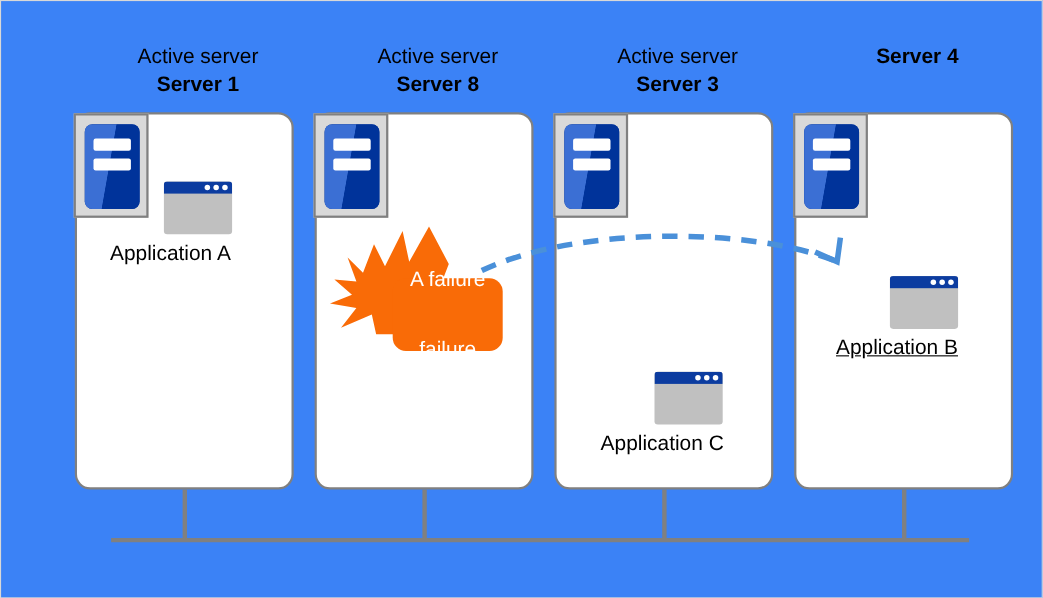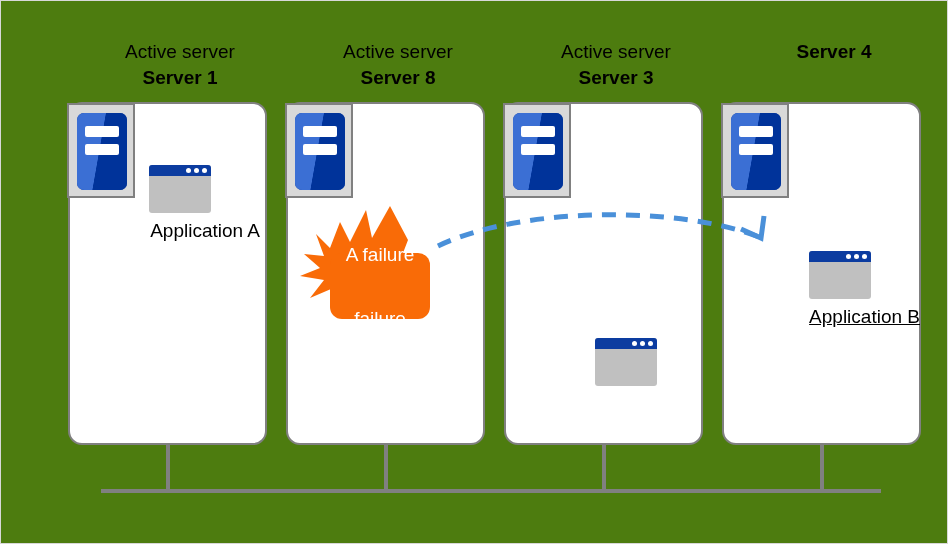--- a/index.html
+++ b/index.html
@@ -7,21 +7,21 @@
     padding: 0;
     background: #ffffff;
   }
   body {
     font-family: "Liberation Sans", sans-serif;
   }
   #canvas {
     position: relative;
     width: 948px;
     height: 544px;
-    background: #4d7c0f;
+    background: #3b82f6;
     border: 1px solid #d8d8d8;
     box-sizing: border-box;
     overflow: hidden;
   }
   .svg-layer {
     position: absolute;
     left: 0;
     top: 0;
     width: 948px;
     height: 544px;
@@ -84,21 +84,21 @@
     background: #ffffff;
     border-radius: 2px;
   }
   .server-icon .bar.b1 { top: 13px; }
   .server-icon .bar.b2 { top: 31px; }
 
   
   .app-node {
     position: absolute;
     width: 160px;
-    text-align: right;
+    text-align: left;
   }
   .app-icon {
     width: 62px;
     height: 48px;
     margin: 0 auto;
     background: #c0c0c0;
     border-radius: 3px;
     position: relative;
     overflow: hidden;
   }
@@ -132,21 +132,21 @@
   
   .failure-burst {
     position: absolute;
     left: 293px;
     top: 203px;
     width: 120px;
     height: 100px;
   }
   .failure-box {
     position: absolute;
-    left: 329px;
+    left: 356px;
     top: 252px;
     width: 100px;
     height: 66px;
     background: #f96b07;
     border-radius: 12px;
     color: #ffffff;
     font-size: 19px;
     line-height: 25px;
     display: flex;
     flex-direction: column;
@@ -235,20 +235,21 @@
   </div>
 
   <div class="app-node" style="left:545px; top:337px;">
     <div class="app-icon">
       <div class="titlebar">
         <span class="dot"></span>
         <span class="dot"></span>
         <span class="dot"></span>
       </div>
     </div>
+    <div class="app-label">Application  C</div>
   </div>
 
   <div class="app-node" style="left:759px; top:250px;text-decoration:underline;">
     <div class="app-icon">
       <div class="titlebar">
         <span class="dot"></span>
         <span class="dot"></span>
         <span class="dot"></span>
       </div>
     </div>

